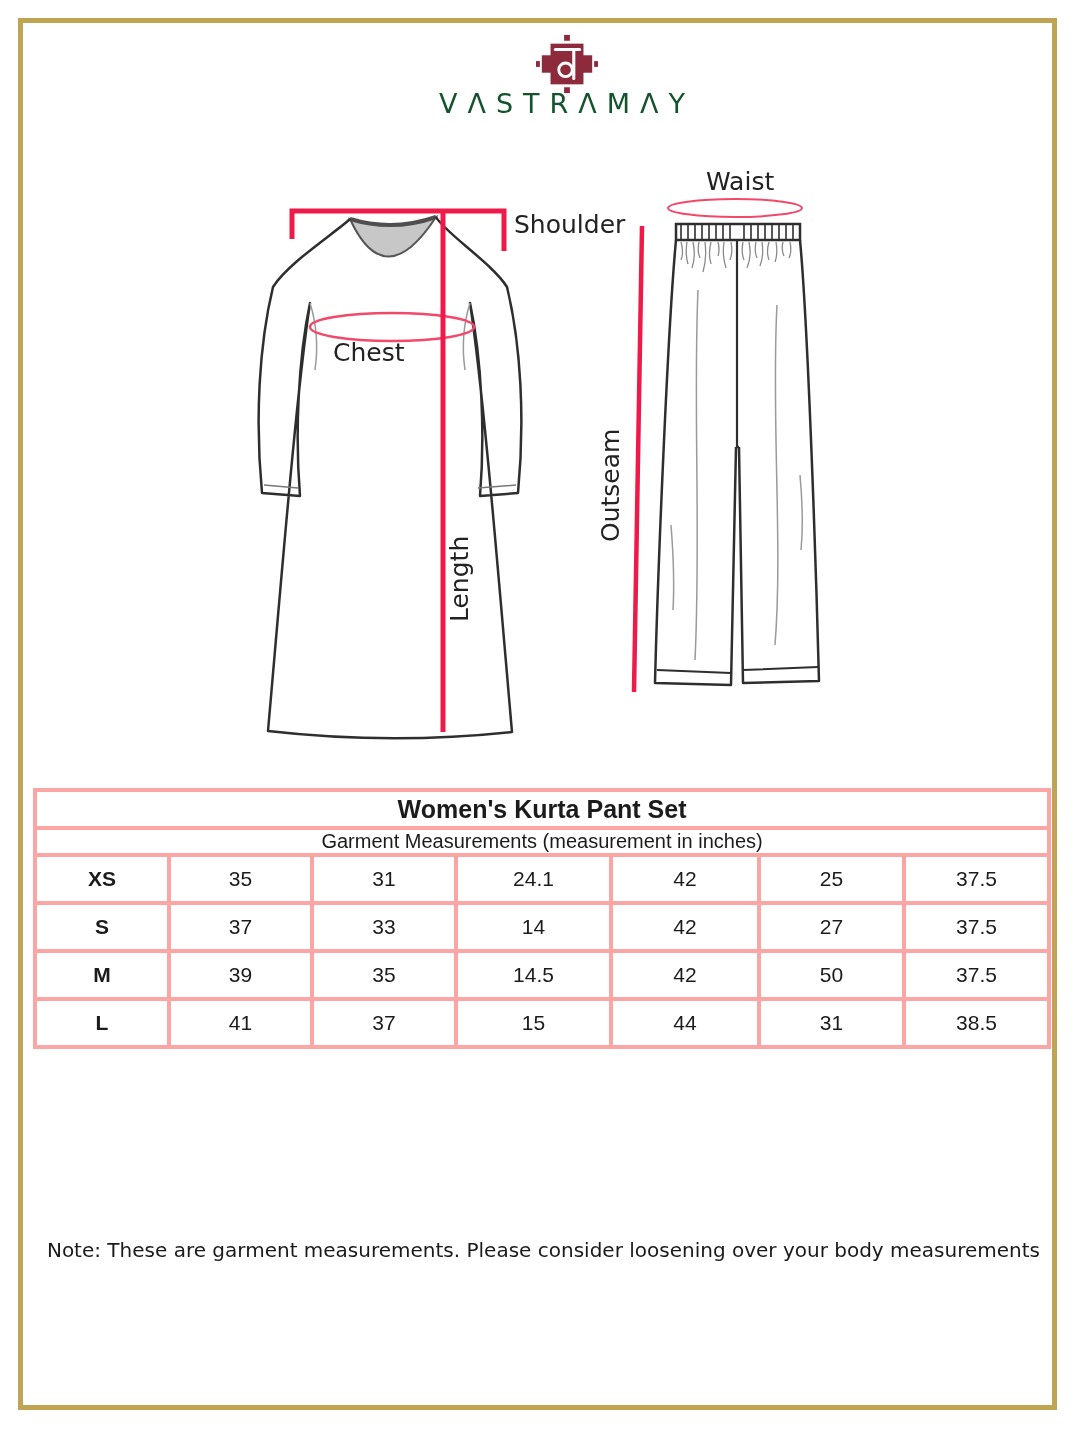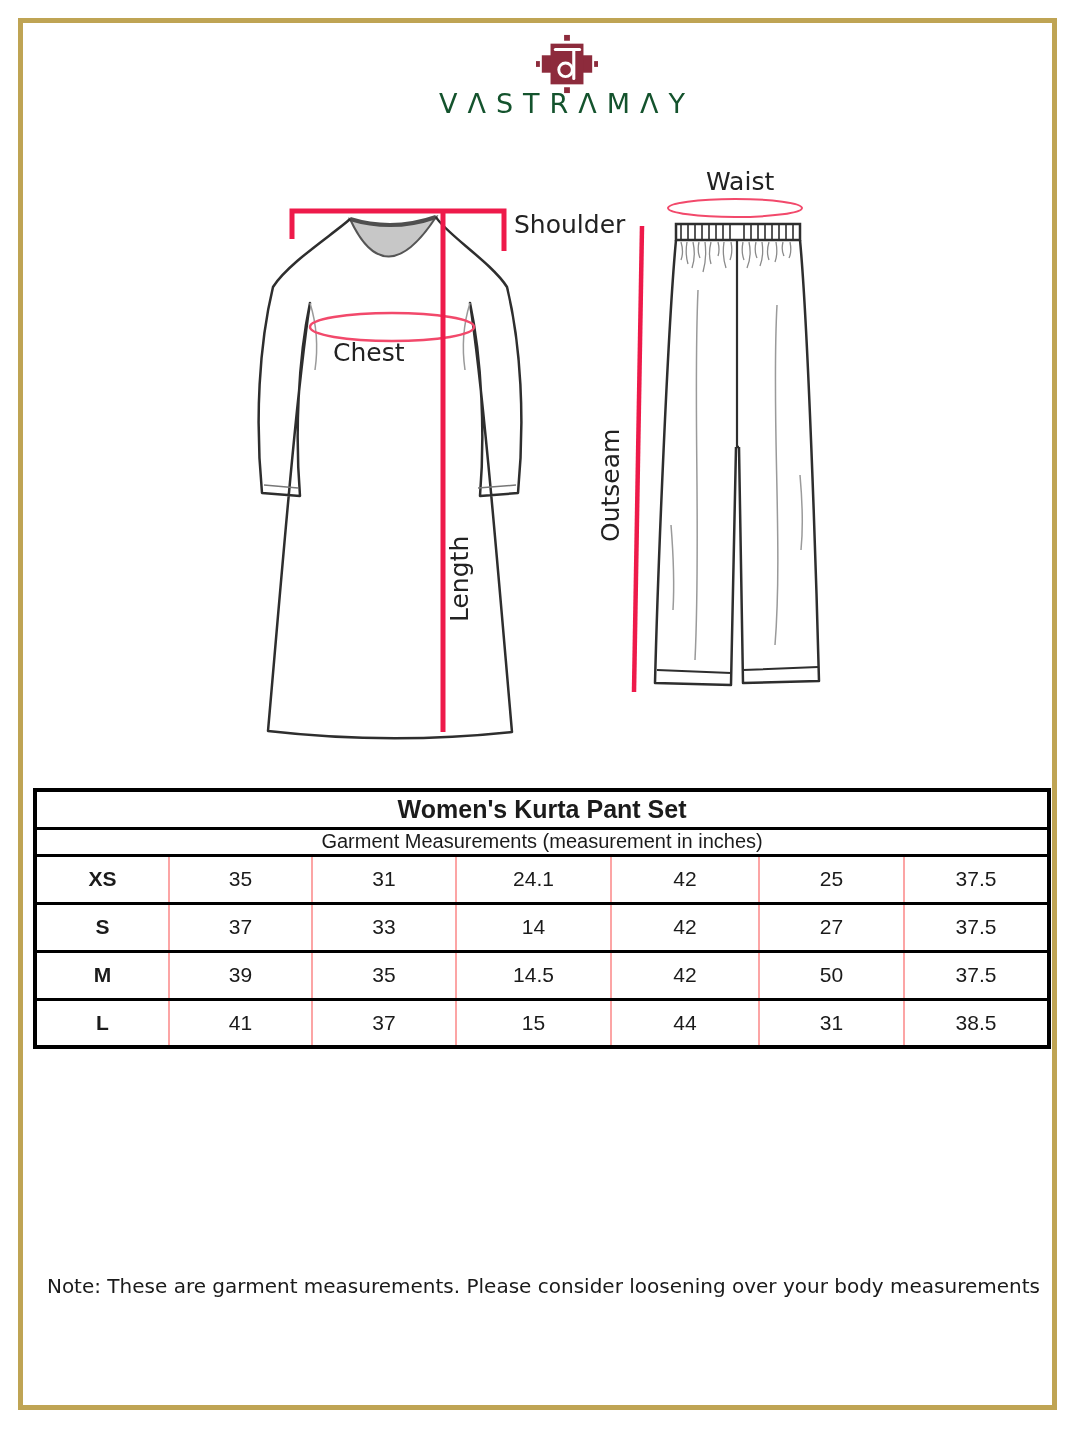--- a/index.html
+++ b/index.html
@@ -24,32 +24,32 @@
   .lbl-shoulder{left:514px;top:210px;}
   .lbl-chest{left:333px;top:338px;}
   .lbl-waist{left:706px;top:167px;}
   .lbl-length{left:445px;top:622px;transform:rotate(-90deg);transform-origin:0 0;}
   .lbl-outseam{left:596px;top:542px;transform:rotate(-90deg);transform-origin:0 0;}
 
   
   table.size-table{position:absolute;left:33px;top:788px;width:1014px;
                    border-collapse:collapse;table-layout:fixed;
                    border:4px solid #000;}
-  .size-table td,.size-table th{border:2px solid #fca5a5;text-align:center;
+  .size-table td,.size-table th{border:4px solid #fca5a5;text-align:center;
                    vertical-align:middle;padding:0 4px;box-sizing:border-box;}
   .size-table tr{border-top:3px solid #000;border-bottom:3px solid #000;}
   .row-title td{height:38px;font-size:25px;font-weight:bold;border-bottom:2px solid #000;}
   .row-subtitle td{height:27px;font-size:20px;font-weight:400;}
   .row-head th{height:69px;font-size:21px;font-weight:bold;line-height:25px;}
   .row-data th,.row-data td{height:48px;font-size:21px;}
   .row-data th{font-weight:bold;}
   .row-data td{font-weight:400;}
 
   
-  .note{position:absolute;right:40px;top:1269px;text-align:right;
+  .note{position:absolute;right:40px;top:1233px;text-align:right;
         font-family:"DejaVu Sans",sans-serif;font-size:20px;color:#1a1a1a;
         line-height:35px;white-space:nowrap;}
 </style>
 </head>
 <body>
 
 <div class="page-frame"></div>
 
 <svg class="logo-mark" viewBox="0 0 64 64">
   <g fill="#8d2b3c">

